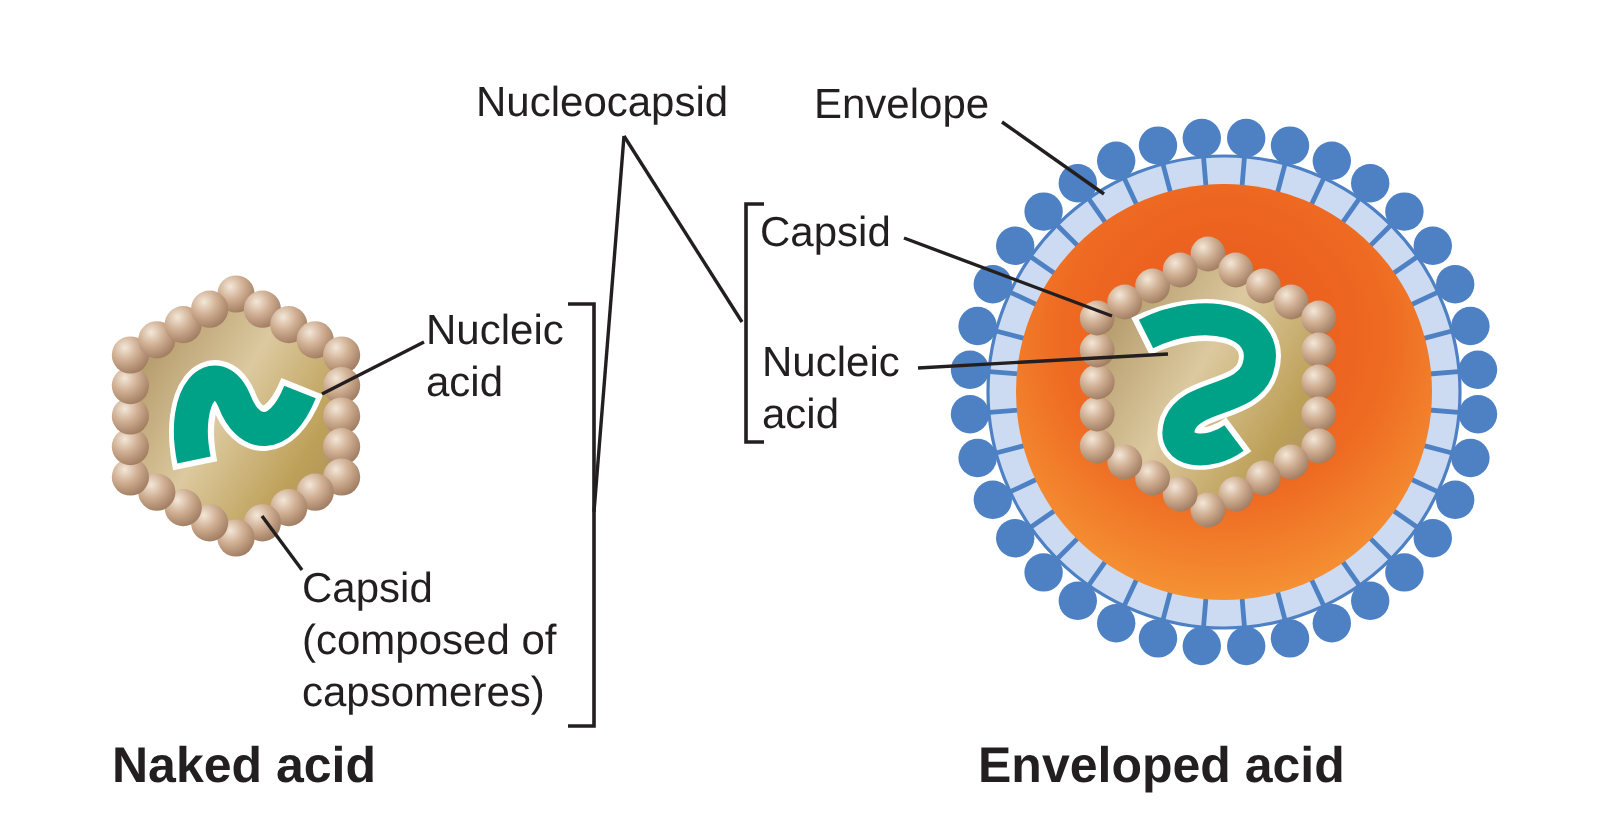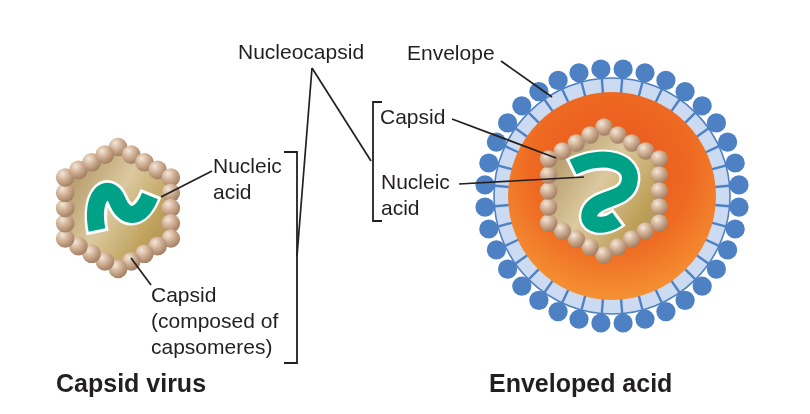--- a/index.html
+++ b/index.html
@@ -211,16 +211,16 @@
   <div class="label" style="left:407px;top:40px">Envelope</div>
   <div class="label" style="left:238px;top:39px">Nucleocapsid</div>
   <div class="label" style="left:213px;top:153px">Nucleic
 acid</div>
   <div class="label" style="left:151px;top:282px">Capsid
 (composed of
 capsomeres)</div>
   <div class="label" style="left:380px;top:104px">Capsid</div>
   <div class="label" style="left:381px;top:169px">Nucleic
 acid</div>
-  <div class="title" style="left:56px;top:369px">Capsid virus</div>
+  <div class="title" style="left:56px;top:369px">Naked acid</div>
   <div class="title" style="left:489px;top:369px">Enveloped acid</div>
 
 </div>
 
 </body></html>

